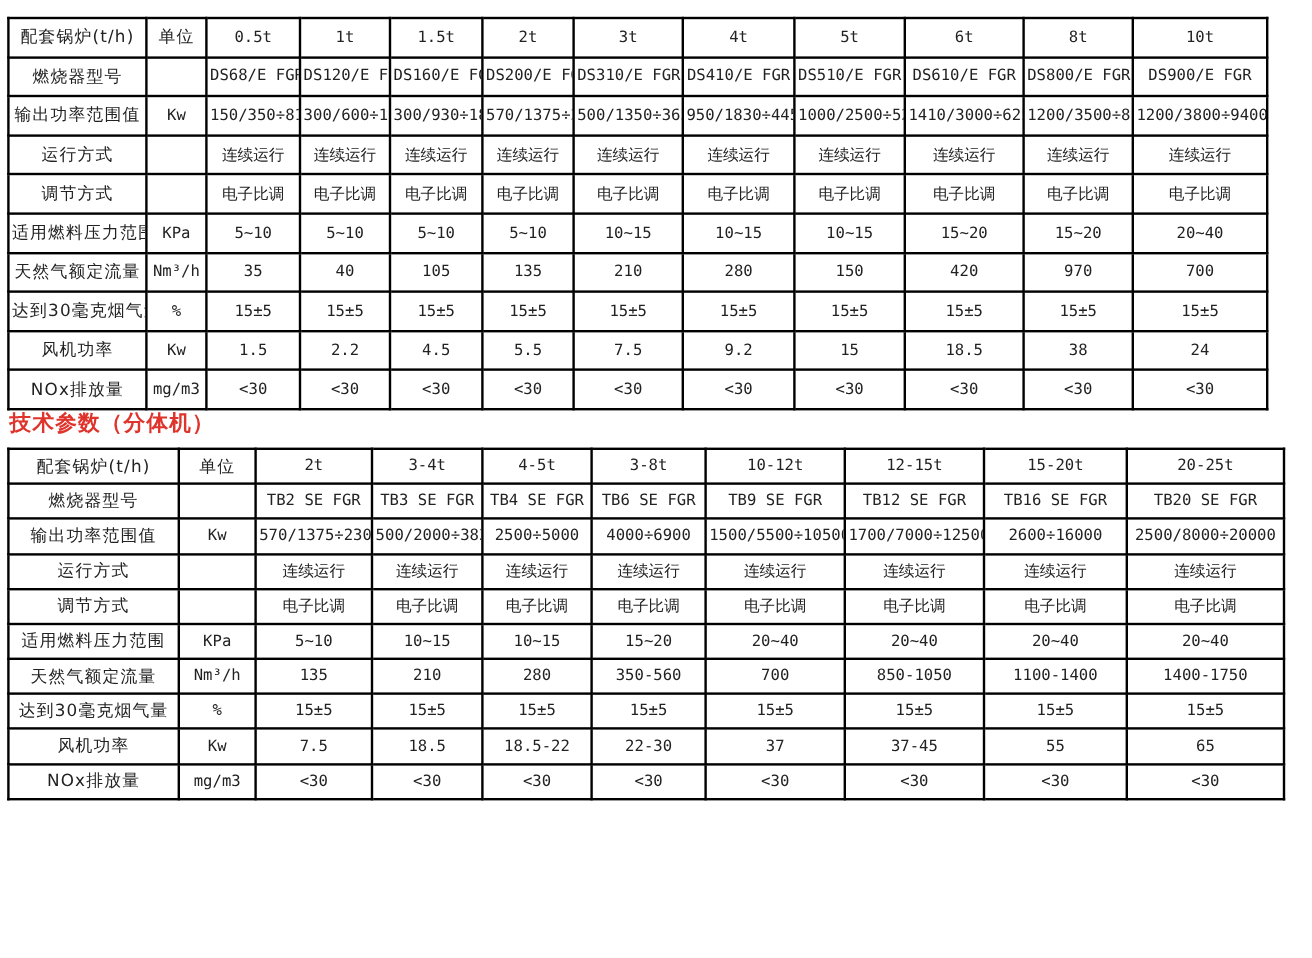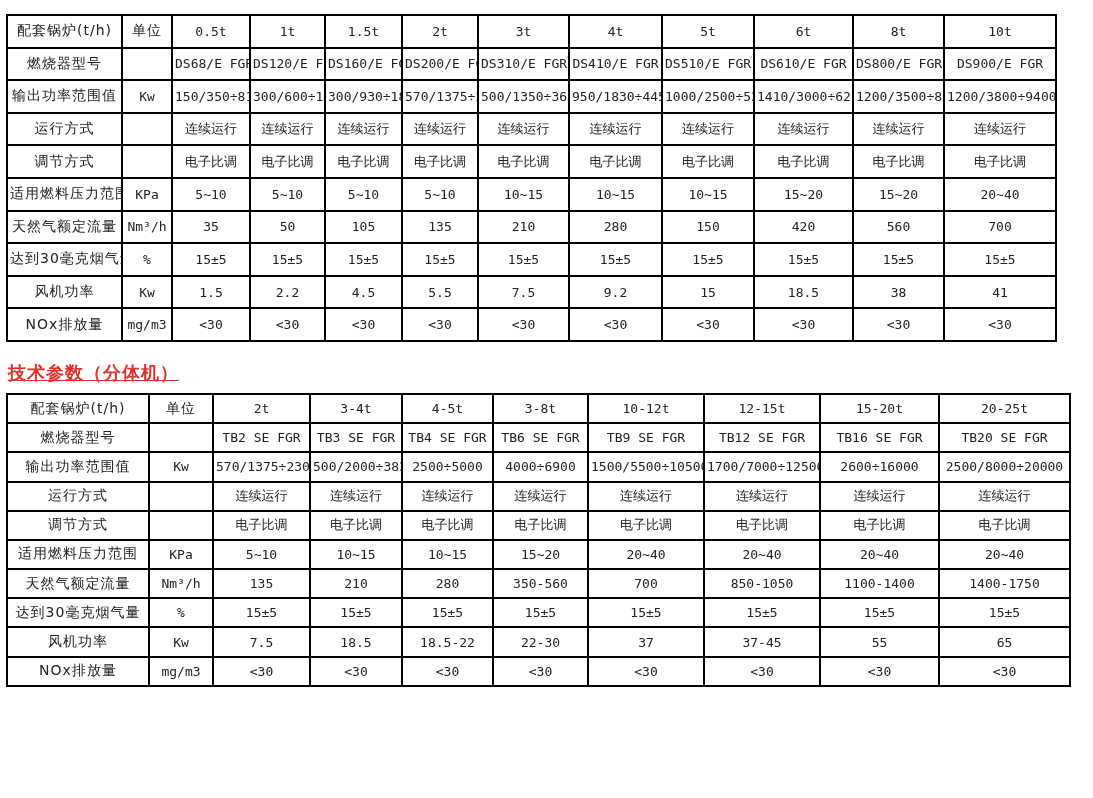--- a/index.html
+++ b/index.html
@@ -30,22 +30,20 @@
   }
   .section-heading {
     color: #df342b;
     font-size: 18px;
     line-height: 22px;
     font-weight: bold;
     margin: 0 0 9px 2px;
     letter-spacing: 1px;
   }
   .section-split .section-heading {
-    margin-top: 20px;
-    text-decoration: underline;
   }
   table.spec-table {
     border-collapse: collapse;
     table-layout: fixed;
     width: 885px;
     background: #ffffff;
   }
   table.spec-table th,
   table.spec-table td {
     border: 2px solid #000000;
@@ -171,28 +169,28 @@
             <td>10~15</td>
             <td>10~15</td>
             <td>15~20</td>
             <td>15~20</td>
             <td>20~40</td>
           </tr>
           <tr>
             <th class="lbl">天然气额定流量</th>
             <td>Nm³/h</td>
             <td>35</td>
-            <td>50</td>
+            <td>40</td>
             <td>105</td>
             <td>135</td>
             <td>210</td>
             <td>280</td>
             <td>150</td>
             <td>420</td>
-            <td>560</td>
+            <td>970</td>
             <td>700</td>
           </tr>
           <tr>
             <th class="lbl">达到30毫克烟气量</th>
             <td>%</td>
             <td>15±5</td>
             <td>15±5</td>
             <td>15±5</td>
             <td>15±5</td>
             <td>15±5</td>
@@ -207,21 +205,21 @@
             <td>Kw</td>
             <td>1.5</td>
             <td>2.2</td>
             <td>4.5</td>
             <td>5.5</td>
             <td>7.5</td>
             <td>9.2</td>
             <td>15</td>
             <td>18.5</td>
             <td>38</td>
-            <td>41</td>
+            <td>24</td>
           </tr>
           <tr>
             <th class="lbl">NOx排放量</th>
             <td>mg/m3</td>
             <td>&lt;30</td>
             <td>&lt;30</td>
             <td>&lt;30</td>
             <td>&lt;30</td>
             <td>&lt;30</td>
             <td>&lt;30</td>

